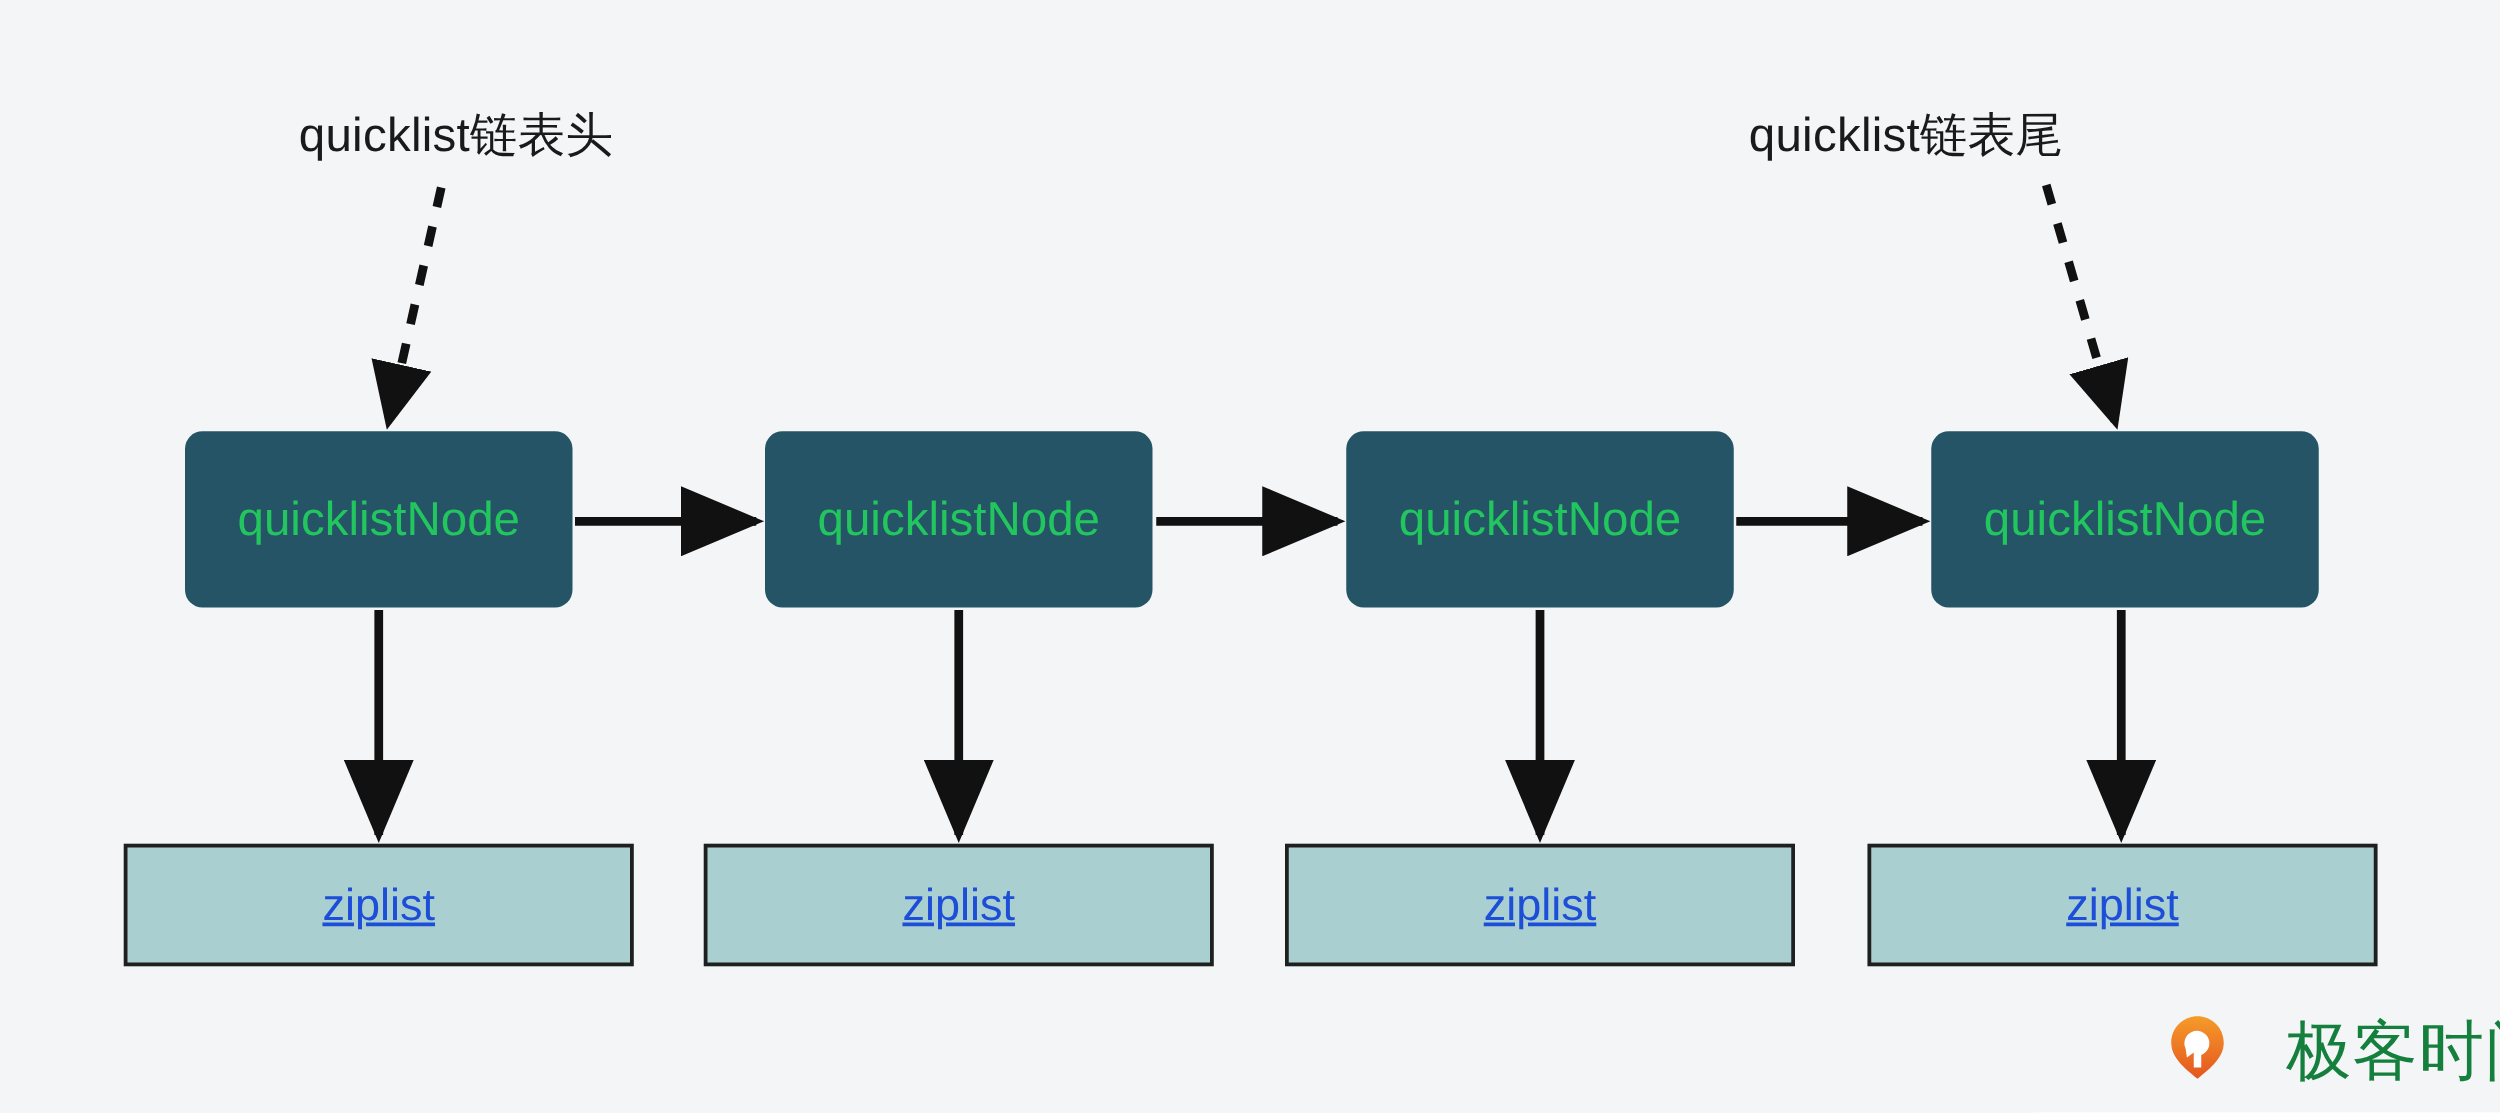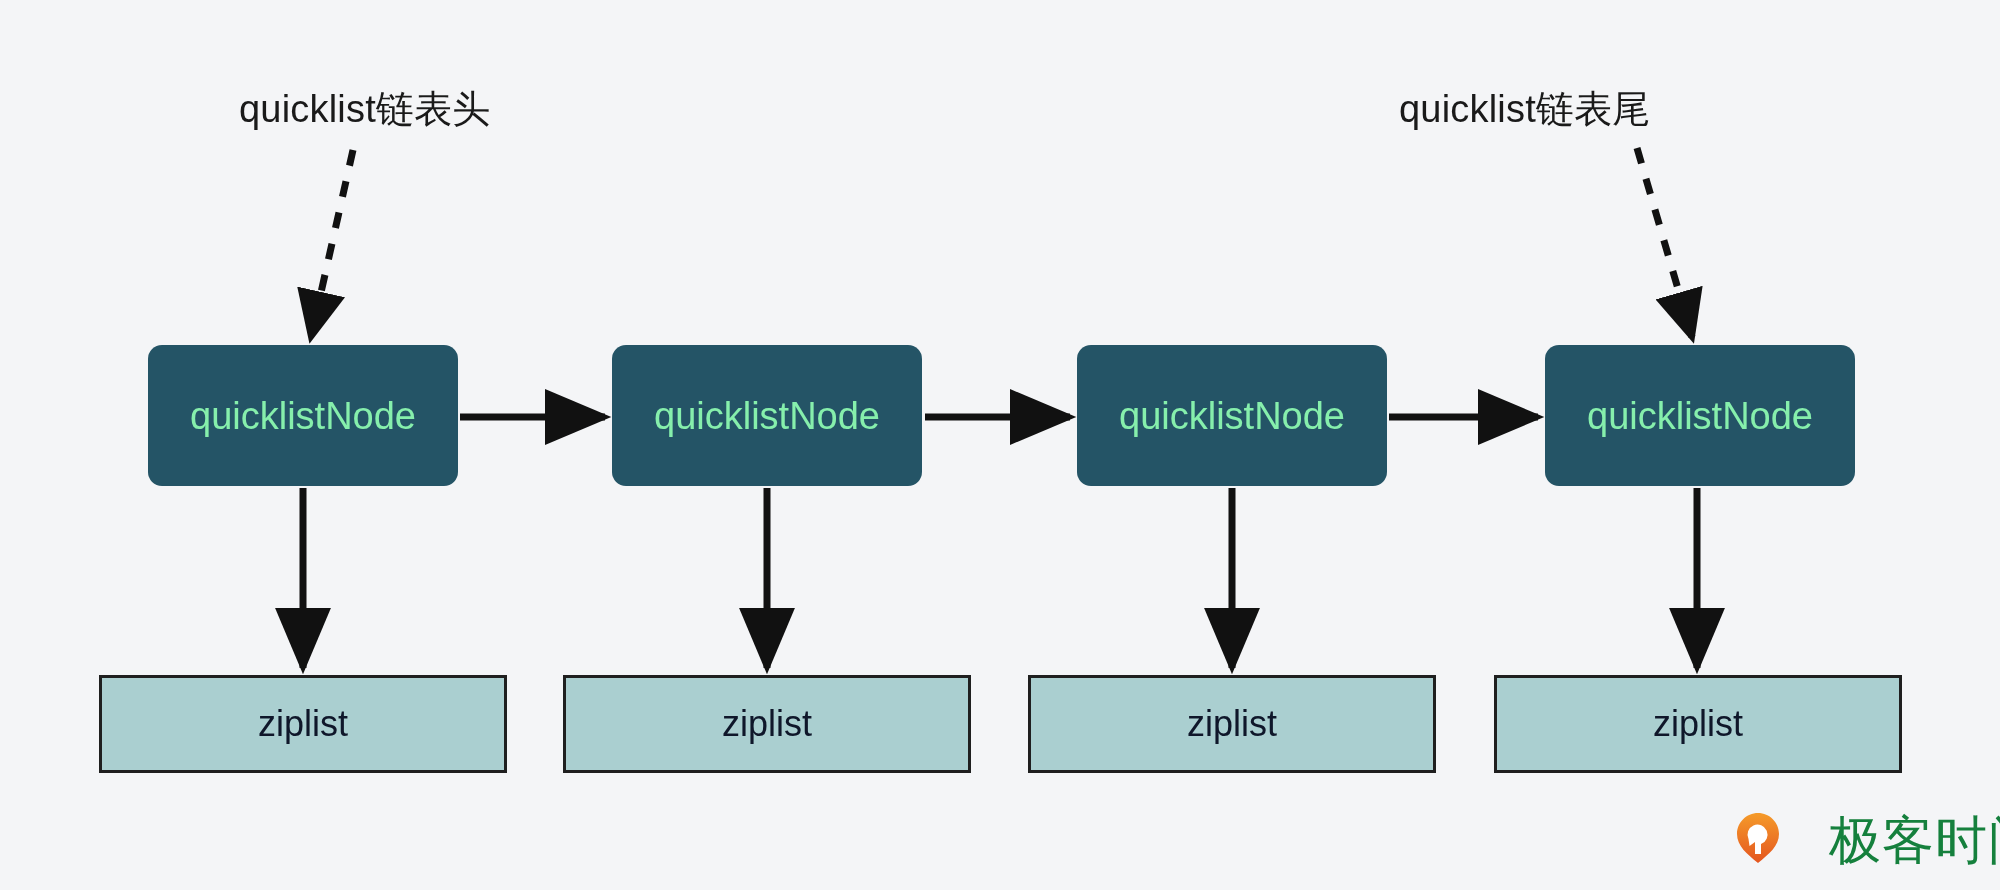--- a/index.html
+++ b/index.html
@@ -45,21 +45,21 @@
     height: 141px;
     top: 345px;
     background: #245466;
     border-radius: 14px;
     display: flex;
     align-items: center;
     justify-content: center;
     box-sizing: border-box;
   }
   .node-box .node-label {
-    color: #86efac;
+    color: #22c55e;
     font-size: 38px;
     line-height: 1;
     white-space: nowrap;
   }
   #node-0 { left: 148px; }
   #node-1 { left: 612px; }
   #node-2 { left: 1077px; }
   #node-3 { left: 1545px; }
 
   
@@ -69,24 +69,25 @@
     height: 98px;
     top: 675px;
     background: #aacfd0;
     border: 3px solid #1f1f1f;
     display: flex;
     align-items: center;
     justify-content: center;
     box-sizing: border-box;
   }
   .zip-box .zip-label {
-    color: #0f172a;
+    color: #1d4ed8;
     font-size: 36px;
     line-height: 1;
     white-space: nowrap;
+    text-decoration: underline;
   }
   #zip-0 { left: 99px; }
   #zip-1 { left: 563px; }
   #zip-2 { left: 1028px; }
   #zip-3 { left: 1494px; }
 
   
   #watermark {
     position: absolute;
     left: 1735px;

